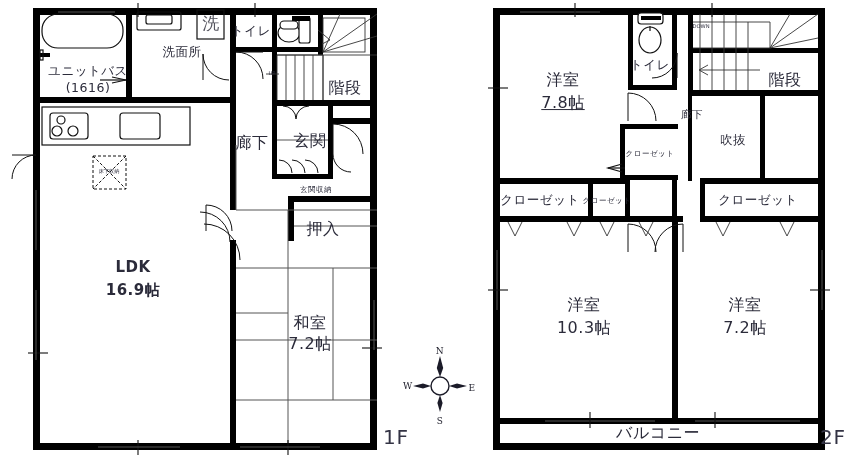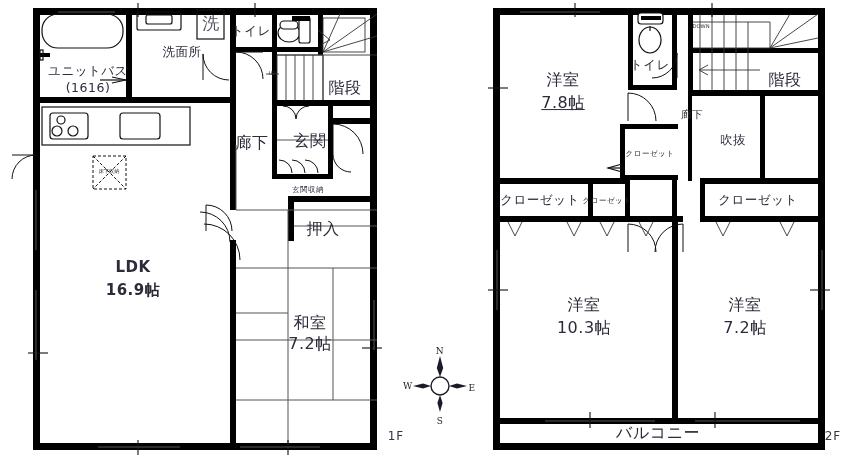--- a/index.html
+++ b/index.html
@@ -35,21 +35,21 @@
     font-family: "DejaVu Sans", "Liberation Sans", sans-serif;
     letter-spacing: 0.5px;
   }
   .lbl.big    { font-size: 15px; font-weight: bold; }
   .lbl.room   { font-size: 16px; }
   .lbl.med    { font-size: 12.5px; text-align: center; }
   .lbl.small  { font-size: 10.5px; }
   .lbl.tiny   { font-size: 7.5px; }
   .lbl.micro  { font-size: 5.2px; letter-spacing: 0px; }
   .lbl.floorname {
-    font-size: 12px;
+    font-size: 20px;
     color: #333344;
     letter-spacing: 1px;
   }
   .lbl.compassltr {
     font-size: 9px;
     color: #1b1b28;
     font-family: "DejaVu Serif", "Liberation Serif", serif;
   }
   .lbl.wash {
     font-size: 17px;
@@ -353,21 +353,21 @@
 
   <div class="lbl med" style="left:251px; top:31px;">トイレ</div>
 
   <div class="lbl room" style="left:345px; top:88px;">階段</div>
   <div class="lbl micro" style="left:272px; top:74px;">UP</div>
 
   <div class="lbl room" style="left:252px; top:143px;">廊下</div>
 
   <div class="lbl room" style="left:302px; top:141px;margin-left:8px;">玄関</div>
 
-  <div class="lbl tiny" style="left:308px; top:190px;">玄関収納</div>
+  <div class="lbl tiny" style="left:316px; top:190px;">玄関収納</div>
 
   <div class="lbl room" style="left:323px; top:229px;">押入</div>
 
   <div class="lbl big" style="left:133px; top:267px;">LDK</div>
   <div class="lbl big" style="left:133px; top:290px;">16.9帖</div>
 
   <div class="lbl room" style="left:310px; top:323px;">和室</div>
   <div class="lbl room" style="left:310px; top:344px;">7.2帖</div>
 
   <div class="lbl micro" style="left:109px; top:172px;">床下収納</div>

